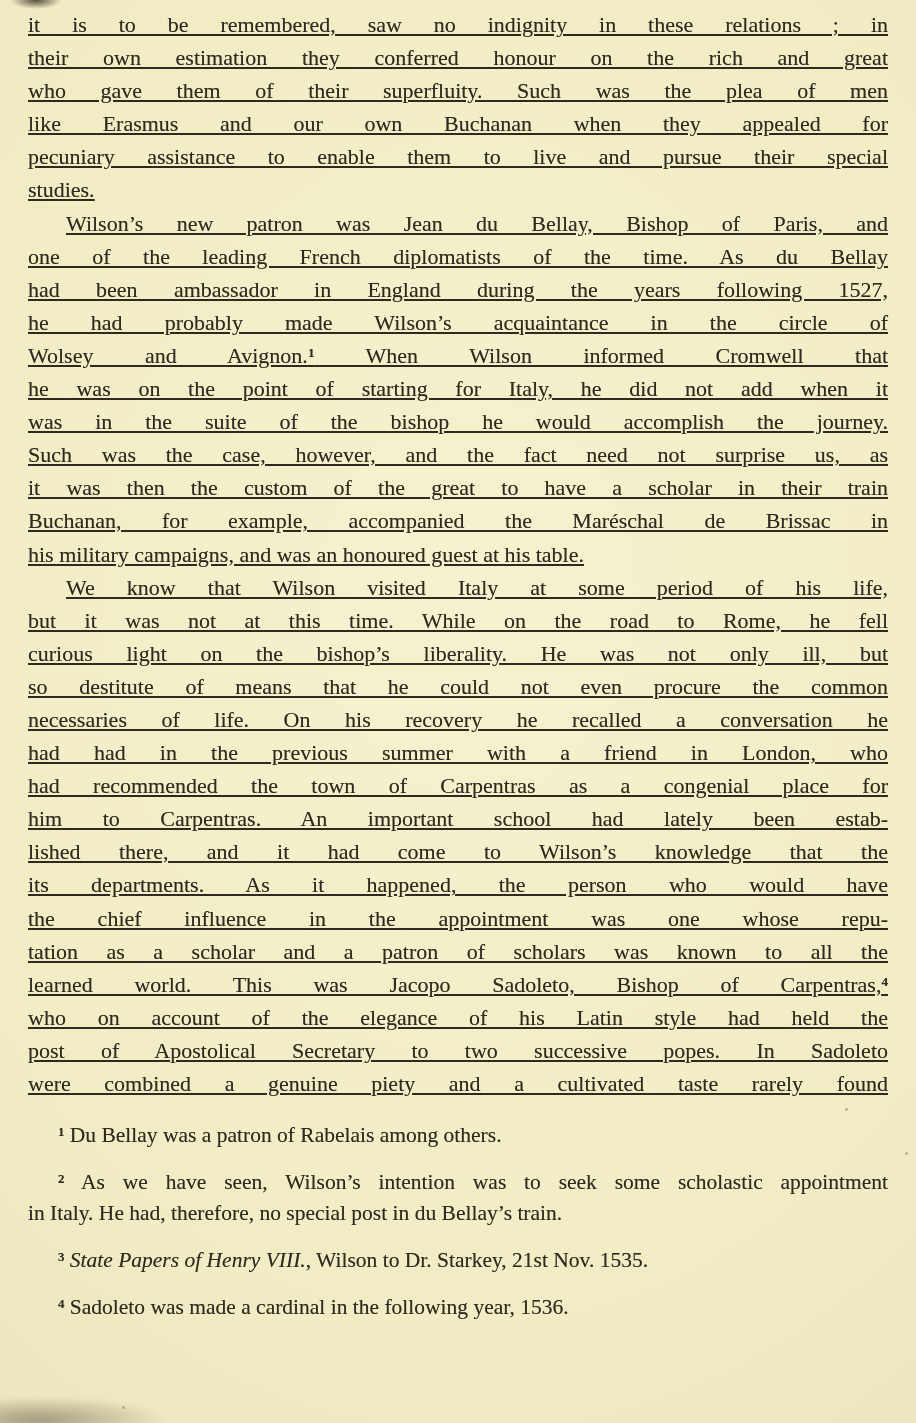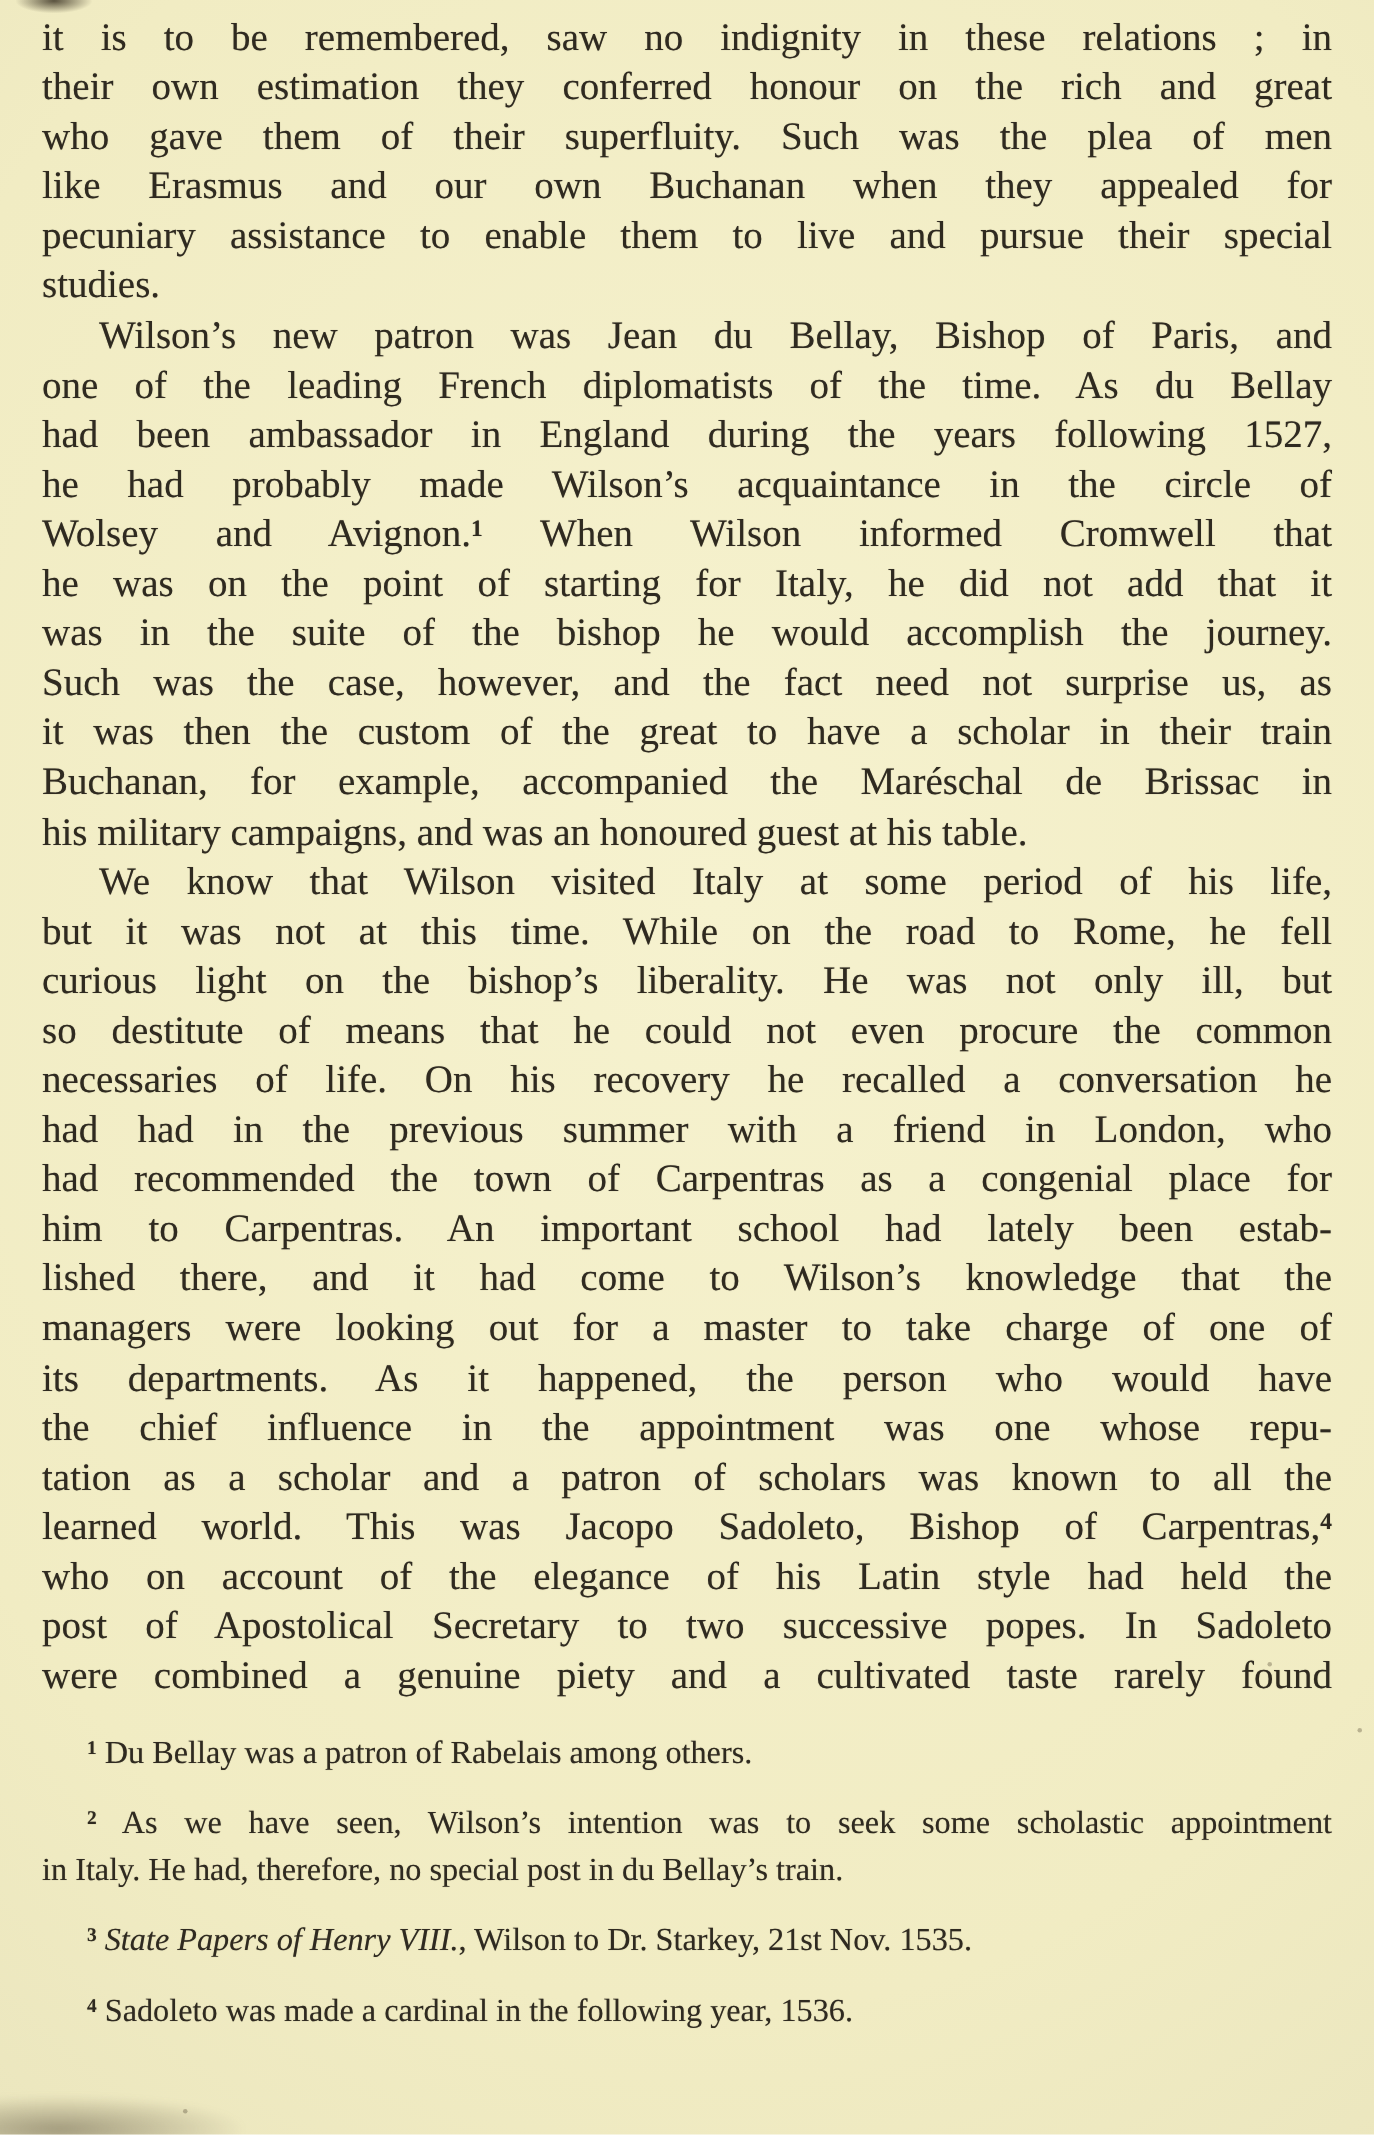--- a/index.html
+++ b/index.html
@@ -24,21 +24,21 @@
   .speck { position:absolute; width:3px; height:3px; border-radius:50%;
     background:rgba(82,72,52,0.35); pointer-events:none; }
   #text-column {
     position:absolute; left:28px; top:8px; width:860px;
     color:#2f2a20;
     text-shadow:0 0 0.6px rgba(47,42,32,0.45);
   }
   .block { margin:0; }
   .line { text-align:justify; text-align-last:left; }
   .line.j { text-align-last:justify; }
-  .body .line { font-size:26px; line-height:33.1px; height:33.1px; }
+  .body .line { font-size:22px; line-height:33.1px; height:33.1px;text-decoration:underline; }
   .body .line.ind { padding-left:38px; }
   .footnotes { margin-top:20px; }
   .footnote { margin-top:16px; }
   .footnote:first-child { margin-top:0; }
   .footnote .line { font-size:21.5px; line-height:31px; height:31px; }
   .footnote .line.ind { padding-left:30px; }
   .n { }
   .i { font-style:italic; }
   .sup { font-size:60%; font-weight:bold; position:relative; top:-0.45em; }
 </style>
@@ -54,38 +54,37 @@
         <div class="line j"><span class="n">like Erasmus and our own Buchanan when they appealed for</span></div>
         <div class="line j"><span class="n">pecuniary assistance to enable them to live and pursue their special</span></div>
         <div class="line"><span class="n">studies.</span></div>
       </div>
       <div class="block body">
         <div class="line j ind"><span class="n">Wilson’s new patron was Jean du Bellay, Bishop of Paris, and</span></div>
         <div class="line j"><span class="n">one of the leading French diplomatists of the time.  As du Bellay</span></div>
         <div class="line j"><span class="n">had been ambassador in England during the years following 1527,</span></div>
         <div class="line j"><span class="n">he had probably made Wilson’s acquaintance in the circle of</span></div>
         <div class="line j"><span class="n">Wolsey and Avignon.</span><span class="sup">1</span><span class="n">  When Wilson informed Cromwell that</span></div>
-        <div class="line j"><span class="n">he was on the point of starting for Italy, he did not add that it</span></div>
+        <div class="line j"><span class="n">he was on the point of starting for Italy, he did not add when it</span></div>
         <div class="line j"><span class="n">was in the suite of the bishop he would accomplish the journey.</span></div>
         <div class="line j"><span class="n">Such was the case, however, and the fact need not surprise us, as</span></div>
         <div class="line j"><span class="n">it was then the custom of the great to have a scholar in their train</span></div>
         <div class="line j"><span class="n">Buchanan, for example, accompanied the Maréschal de Brissac in</span></div>
         <div class="line"><span class="n">his military campaigns, and was an honoured guest at his table.</span></div>
       </div>
       <div class="block body">
         <div class="line j ind"><span class="n">We know that Wilson visited Italy at some period of his life,</span></div>
         <div class="line j"><span class="n">but it was not at this time.  While on the road to Rome, he fell</span></div>
         <div class="line j"><span class="n">curious light on the bishop’s liberality.  He was not only ill, but</span></div>
         <div class="line j"><span class="n">so destitute of means that he could not even procure the common</span></div>
         <div class="line j"><span class="n">necessaries of life.  On his recovery he recalled a conversation he</span></div>
         <div class="line j"><span class="n">had had in the previous summer with a friend in London, who</span></div>
         <div class="line j"><span class="n">had recommended the town of Carpentras as a congenial place for</span></div>
         <div class="line j"><span class="n">him to Carpentras.  An important school had lately been estab-</span></div>
         <div class="line j"><span class="n">lished there, and it had come to Wilson’s knowledge that the</span></div>
-        <div class="line j"><span class="n">managers were looking out for a master to take charge of one of</span></div>
         <div class="line j"><span class="n">its departments.  As it happened, the person who would have</span></div>
         <div class="line j"><span class="n">the chief influence in the appointment was one whose repu-</span></div>
         <div class="line j"><span class="n">tation as a scholar and a patron of scholars was known to all the</span></div>
         <div class="line j"><span class="n">learned world.  This was Jacopo Sadoleto, Bishop of Carpentras,</span><span class="sup">4</span></div>
         <div class="line j"><span class="n">who on account of the elegance of his Latin style had held the</span></div>
         <div class="line j"><span class="n">post of Apostolical Secretary to two successive popes.  In Sadoleto</span></div>
         <div class="line j"><span class="n">were combined a genuine piety and a cultivated taste rarely found</span></div>
       </div>
     </div>
   <div id="footnotes" class="footnotes">

